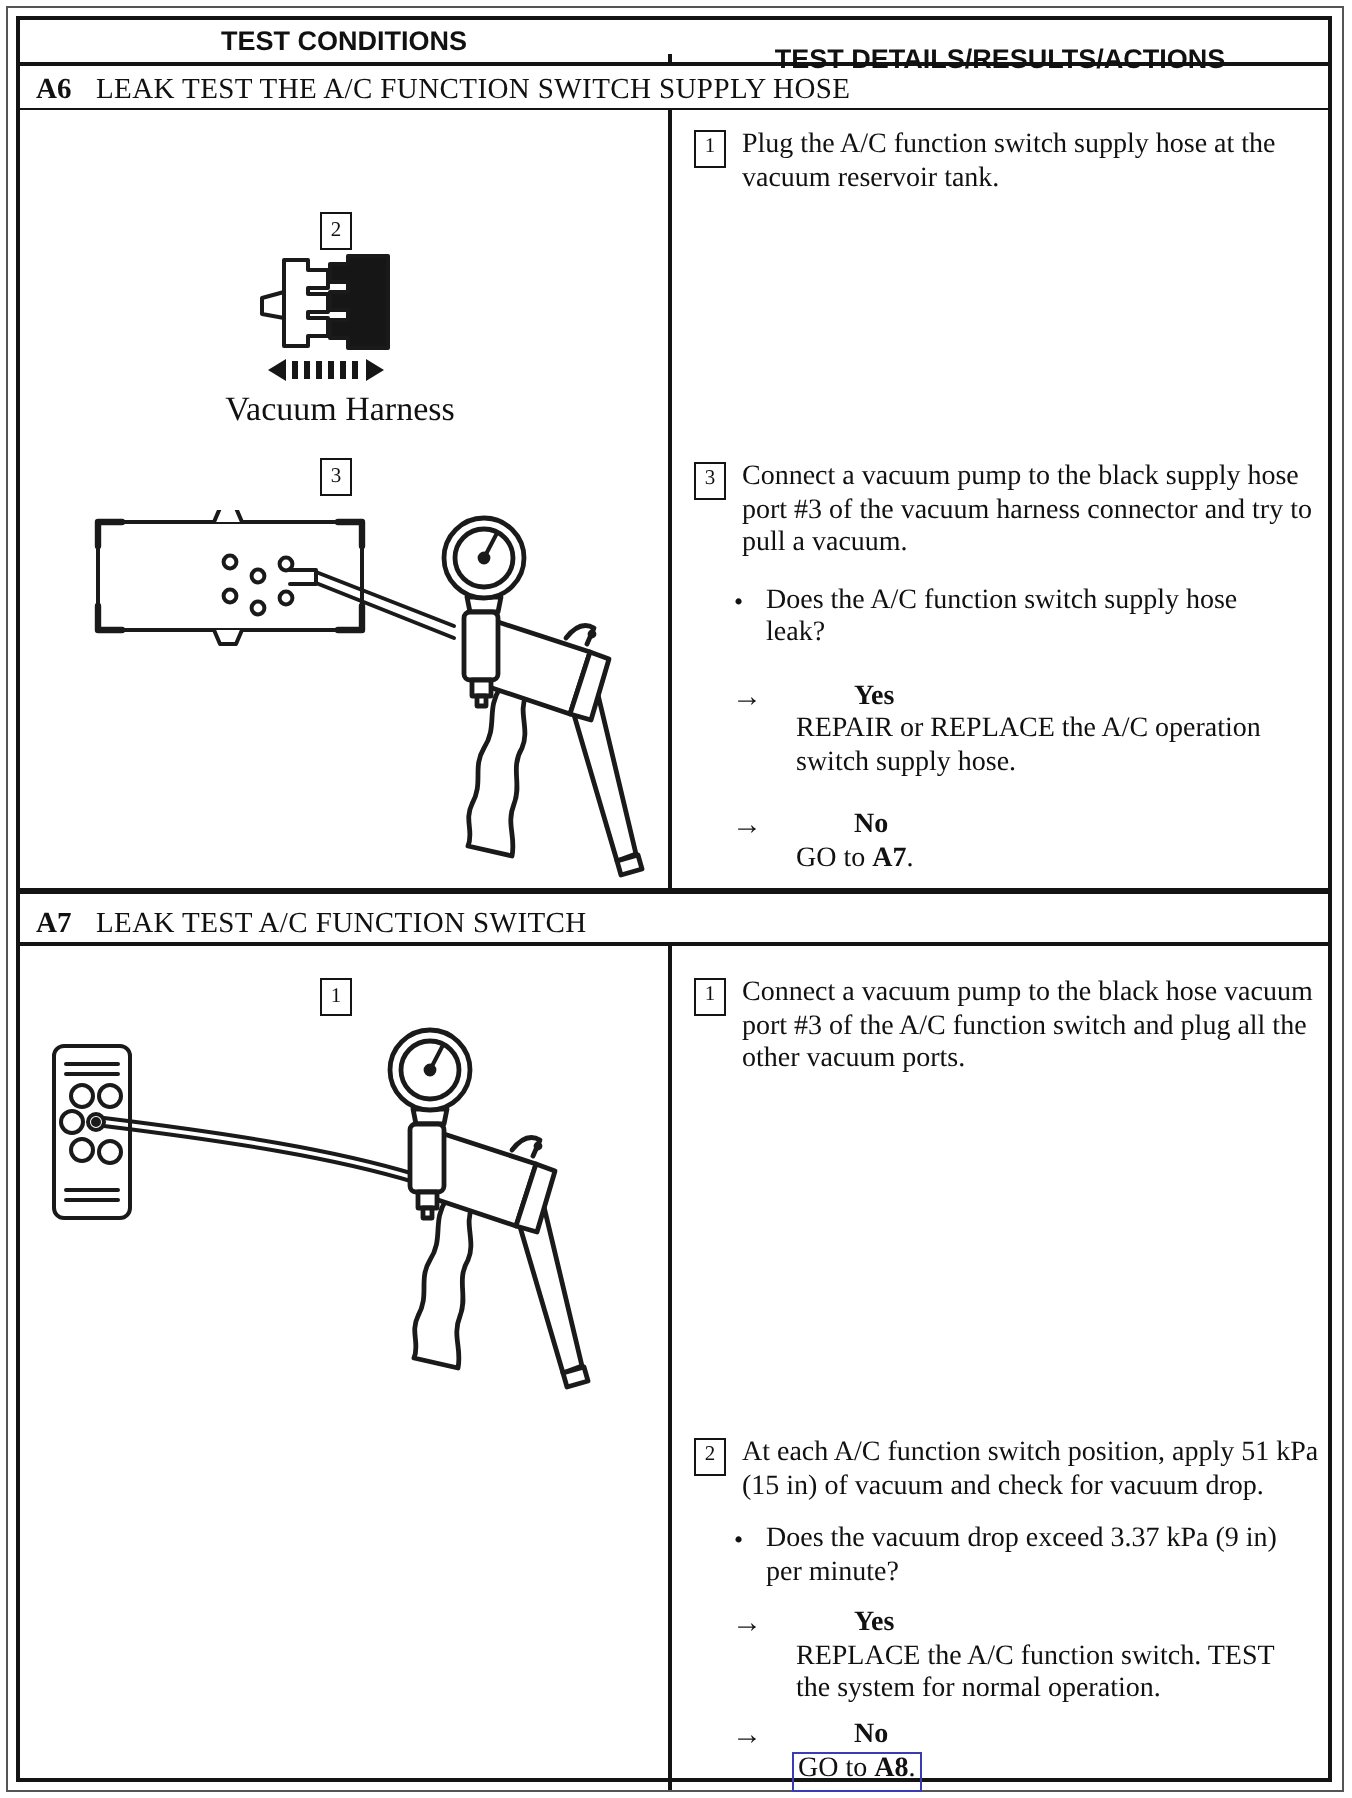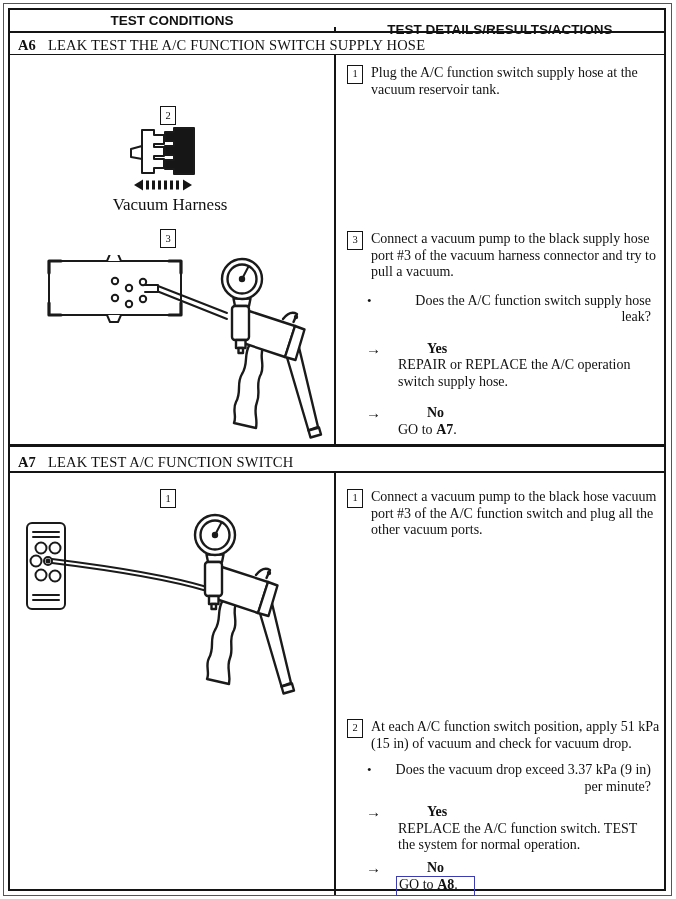--- a/index.html
+++ b/index.html
@@ -29,31 +29,31 @@
   
   .numbox{position:absolute;width:14px;height:17px;border:1.3px solid #141414;
         display:flex;align-items:center;justify-content:center;
         font-size:10.5px;background:#fff;}
   
   .step-group{position:absolute;left:0;right:0;}
   .step-group .numbox{left:11px;top:0;}
   .steptext{margin-left:35px;width:296px;}
   .bullet-row{display:flex;margin-left:31px;margin-top:12px;}
   .bullet-glyph{width:16px;font-size:13px;}
-  .bullet-text{width:268px;text-align:right;}
+  .bullet-text{width:268px;}
   .result-row{display:flex;margin-left:30px;}
   .result-row.yes{margin-top:15px;}
   .result-row.no{margin-top:15px;}
   .a7row .result-row.yes{margin-top:9px;}
   .a7row .result-row.no{margin-top:6px;}
   .a7row .bullet-row{margin-top:10px;}
   .arrow-glyph{width:32px;font-size:15px;}
   .result-body{width:245px;}
   .result-label{font-weight:bold;margin-left:29px;}
-  .goto-box{display:inline-block;border:1.5px solid #3b3bb3;padding:0 16px 1px 2px;margin-left:-2px;}
+  .goto-box{display:inline-block;border:1.5px solid #3b3bb3;padding:0 2px 1px 2px;margin-left:-2px;}
   .bold{font-weight:bold;}
   
   .fig-caption{position:absolute;width:140px;text-align:center;font-size:17px;}
   svg{display:block;}
 </style>
 </head>
 <body>
 
 <svg width="0" height="0" style="position:absolute" aria-hidden="true">
   <defs>

